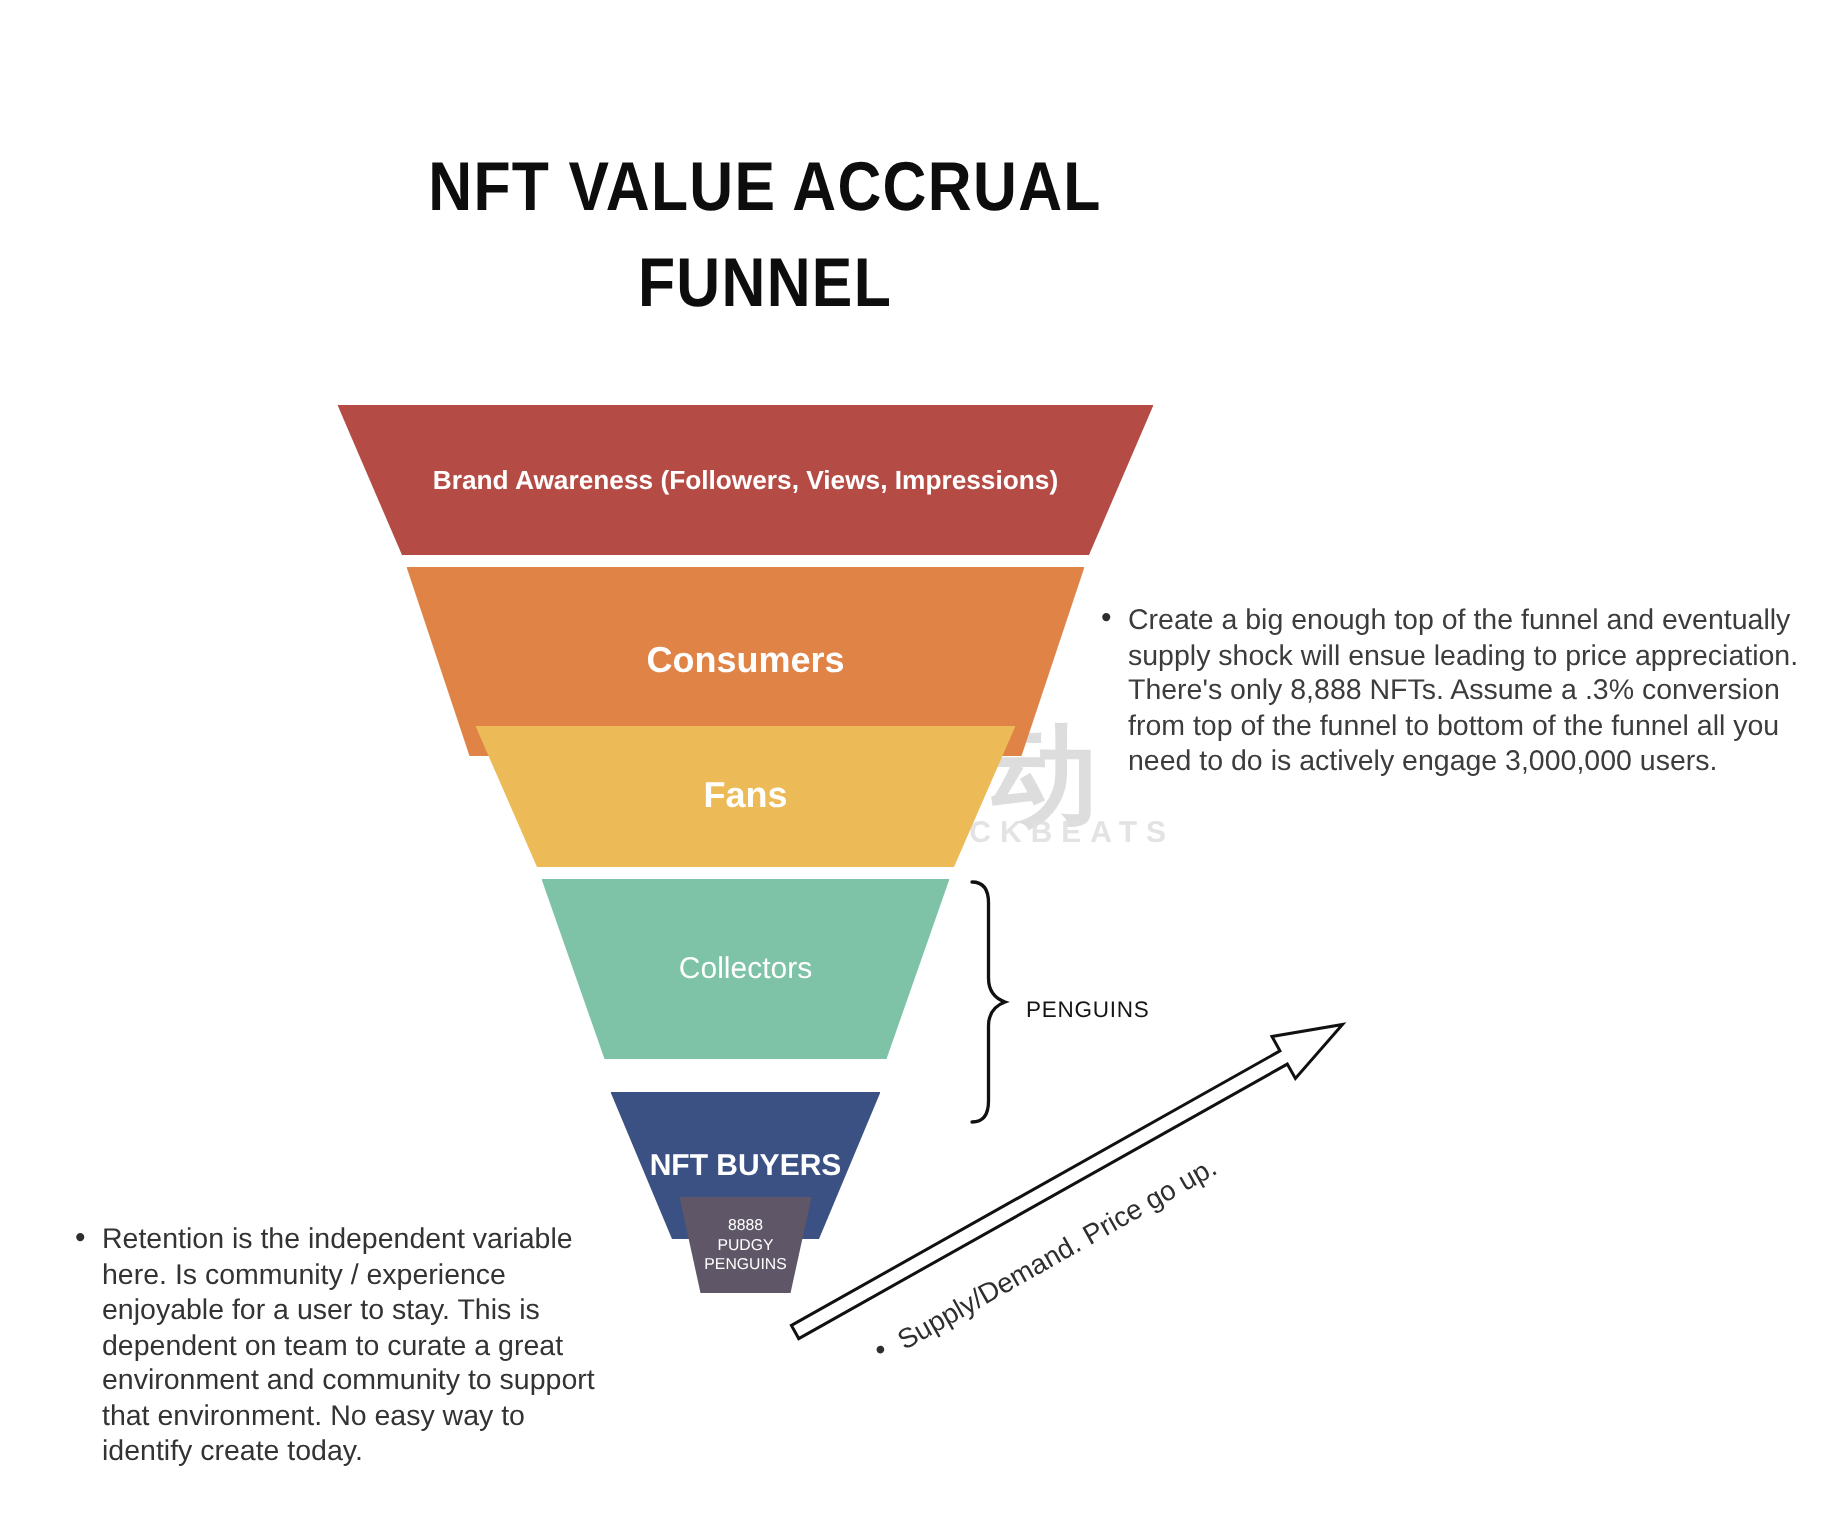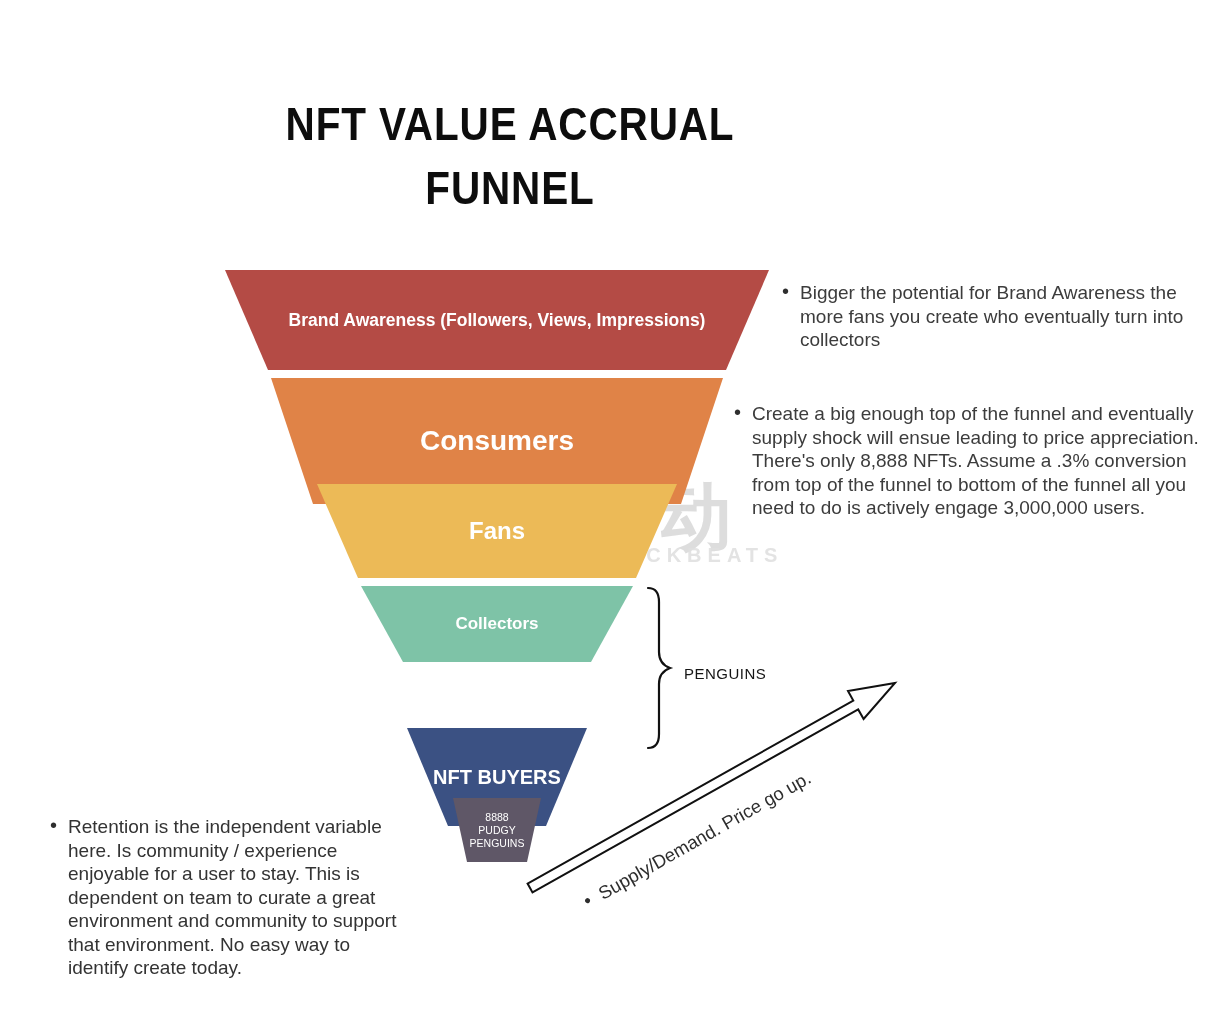--- a/index.html
+++ b/index.html
@@ -20,27 +20,27 @@
   .funnel-level {
     position:absolute; display:flex; flex-direction:column;
     align-items:center; justify-content:center;
     color:#ffffff; text-align:center;
   }
   .lvl0 { left:225px; top:270px; width:544px; height:100px;
           clip-path:polygon(0 0,100% 0,calc(100% - 43px) 100%,43px 100%);
           font-size:17.5px; font-weight:bold; }
   .lvl1 { left:271px; top:378px; width:452px; height:126px;
           clip-path:polygon(0 0,100% 0,calc(100% - 42px) 100%,42px 100%);
-          font-size:28px; font-weight:bold; }
+          font-size:24px; font-weight:bold; }
   .lvl2 { left:317px; top:484px; width:360px; height:94px;
           clip-path:polygon(0 0,100% 0,calc(100% - 41px) 100%,41px 100%);
           font-size:24px; font-weight:bold; }
-  .lvl3 { left:361px; top:586px; width:272px; height:76px;
+  .lvl3 { left:361px; top:586px; width:272px; height:120px;
           clip-path:polygon(0 0,100% 0,calc(100% - 42px) 100%,42px 100%);
-          font-size:17px; font-weight:bold; }
+          font-size:20px; font-weight:normal; }
   .lvl4 { left:407px; top:692px; width:180px; height:98px;
           clip-path:polygon(0 0,100% 0,calc(100% - 41px) 100%,41px 100%);
           font-size:20px; font-weight:bold;margin-top:36px; }
   .lvl5 { left:453px; top:798px; width:88px; height:64px;
           clip-path:polygon(0 0,100% 0,calc(100% - 14px) 100%,14px 100%);
           font-size:10.5px; font-weight:normal; line-height:13px; }
 
   
   .bullet-item {
     position:absolute; color:#3c3c3c; font-size:19px; line-height:23.5px;
@@ -117,21 +117,20 @@
   </div>
   <div class="funnel-level lvl4" style="background: rgb(59, 81, 131);">
     <span>NFT BUYERS</span>
   </div>
   <div class="funnel-level lvl5" style="background: rgb(95, 87, 103);">
     <span>8888</span>
     <span>PUDGY</span>
     <span>PENGUINS</span>
   </div>
 
-  <div class="bullet-item note-right-top">Bigger the potential for Brand Awareness the more fans you create who eventually turn into collectors</div>
   <div class="bullet-item note-right-mid">Create a big enough top of the funnel and eventually supply shock will ensue leading to price appreciation. There's only 8,888 NFTs. Assume a .3% conversion from top of the funnel to bottom of the funnel all you need to do is actively engage 3,000,000 users.</div>
 
   <div class="bullet-item note-bottom-left">Retention is the independent variable here. Is community / experience enjoyable for a user to stay. This is dependent on team to curate a great environment and community to support that environment. No easy way to identify create today.</div>
 
   <svg class="brace-svg" width="30" height="164" viewBox="0 0 30 164">
     <path d="M3,2 Q14,2 14,16 L14,66 Q14,78 25,82 Q14,86 14,98 L14,148 Q14,162 3,162" fill="none" stroke="#111111" stroke-width="2.2" stroke-linecap="round"></path>
   </svg>
   <div class="educate-label">PENGUINS</div>
 
   <svg class="arrow-svg" width="395" height="240" viewBox="0 0 395 240">

